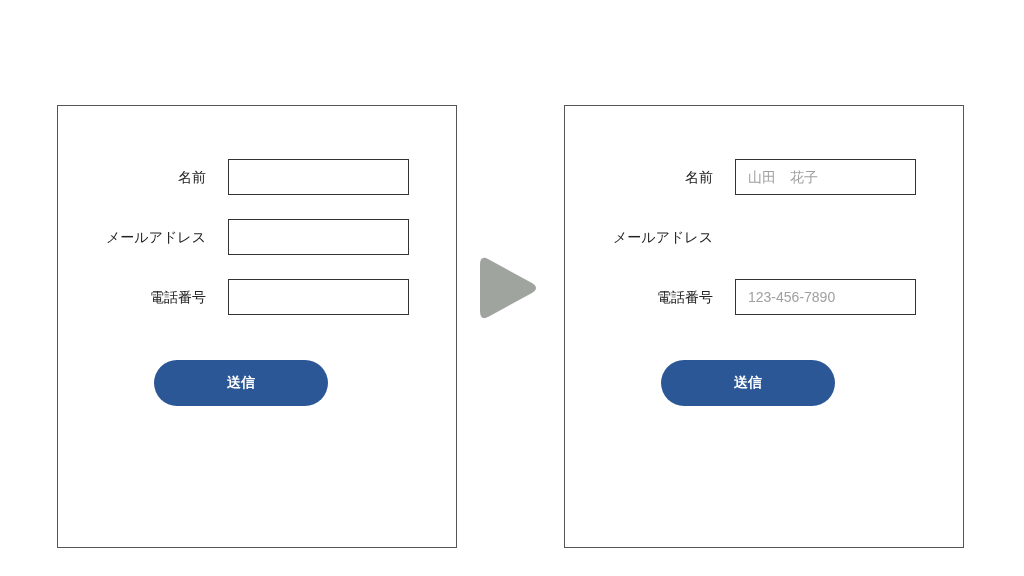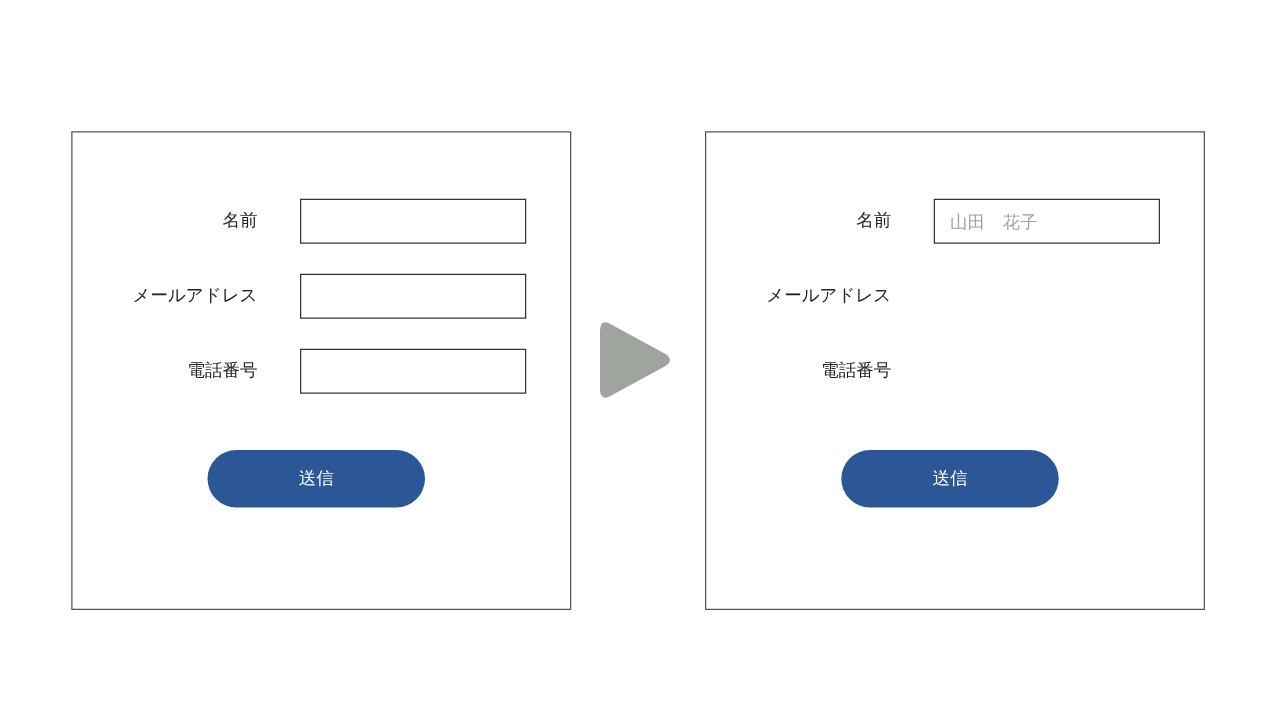--- a/index.html
+++ b/index.html
@@ -1,46 +1,45 @@
 <!DOCTYPE html>
 <html><head>
   <meta charset="utf-8">
   <style>
     html, body { margin: 0; padding: 0; }
     body {
       width: 1024px; height: 576px; background: #ffffff; position: relative; overflow: hidden;
       font-family: "DejaVu Sans", "Liberation Sans", sans-serif; color: #222;
     }
     .panel {
-      position: absolute; top: 105px; width: 400px; height: 383px;
+      position: absolute; top: 105px; width: 400px; height: 443px;
       border: 1px solid #555; box-sizing: border-box; background: #fff;
     }
     .panel.left { left: 57px; }
     .panel.right { left: 564px; }
     .row { position: absolute; left: 0; width: 100%; height: 36px; }
     .row .label {
       position: absolute; right: 250px; top: 0; height: 36px; line-height: 36px;
       font-size: 14px; color: #222; white-space: nowrap; text-align: right;
     }
     .row .field {
       position: absolute; left: 170px; top: 0; width: 181px; height: 36px;
       border: 1px solid #333; box-sizing: border-box; background: #fff;
       font-family: "Liberation Sans", "DejaVu Sans", sans-serif;
       font-size: 14px; color: #999; padding: 0 12px; line-height: 34px;
       outline: none;
-      margin-left: 12px;
     }
     .row .field::placeholder { color: #a0a0a0; }
     .row1 { top: 53px; }
     .row2 { top: 113px; }
     .row3 { top: 173px; text-decoration: underline; }
     .submit {
-      position: absolute; left: 108px; top: 254px; width: 174px; height: 46px;
+      position: absolute; left: 96px; top: 254px; width: 174px; height: 46px;
       border-radius: 23px; background: #2b5797; color: #fff; border: none;
-      font-size: 14px; font-weight: normal; font-family: "DejaVu Sans", sans-serif;
+      font-size: 14px; font-weight: bold; font-family: "DejaVu Sans", sans-serif;
       display: flex; align-items: center; justify-content: center; cursor: pointer;
     }
     .arrow {
       position: absolute; left: 478px; top: 255px; width: 60px; height: 66px;
     }
   </style>
 </head>
 <body>
 
 <div class="panel left">
@@ -66,15 +65,16 @@
 <div class="panel right">
   <div class="row row1">
     <span class="label">名前</span>
     <input class="field" type="text" placeholder="山田　花子" style="">
   </div>
   <div class="row row2">
     <span class="label">メールアドレス</span>
   </div>
   <div class="row row3">
     <span class="label">電話番号</span>
+    <input class="field" type="text" placeholder="123-456-7890" style="">
   </div>
   <button class="submit">送信</button>
 </div>
 
 </body></html>

